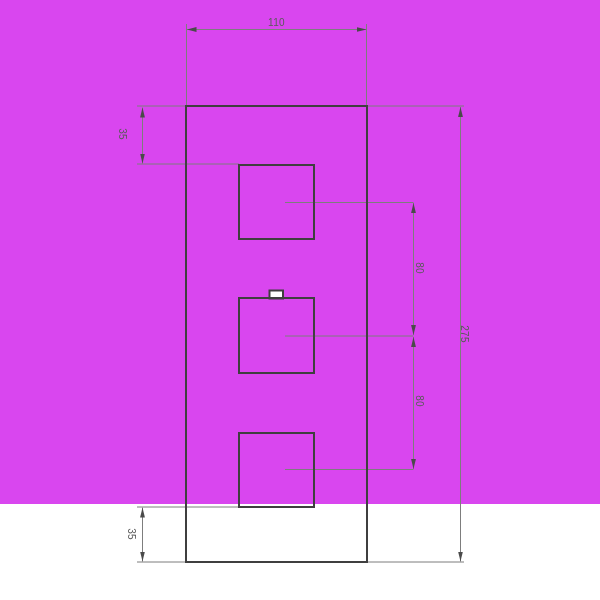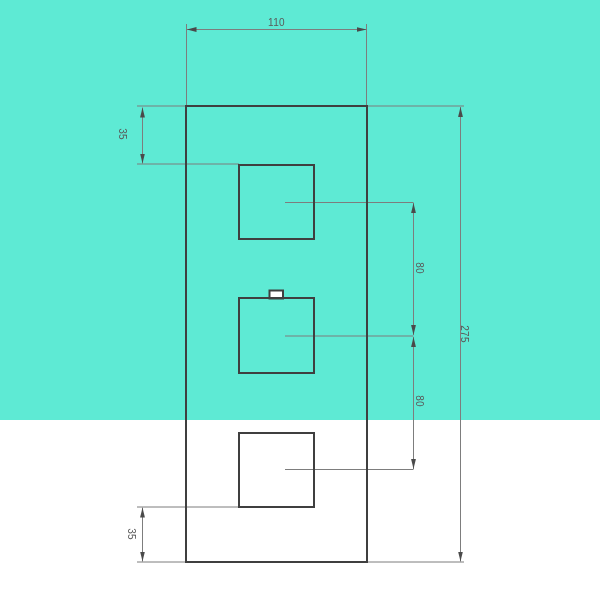--- a/index.html
+++ b/index.html
@@ -6,22 +6,22 @@
     margin: 0;
     padding: 0;
     background: #ffffff;
     width: 600px;
     height: 600px;
     overflow: hidden;
   }
   .canvas {
     position: relative;
     width: 600px;
-    height: 420px;
-    background: #5eead4;
+    height: 504px;
+    background: #d946ef;
   }
   svg { display: block; }
   text {
     font-family: "Liberation Sans", "DejaVu Sans", sans-serif;
     font-size: 10px;
     letter-spacing: 0.3px;
     stroke: none;
   }
   .outline  { fill: none; stroke-width: 2; stroke-linejoin: miter; }
   .outline-filled { fill: #ffffff; stroke-width: 2; stroke-linejoin: miter; }

